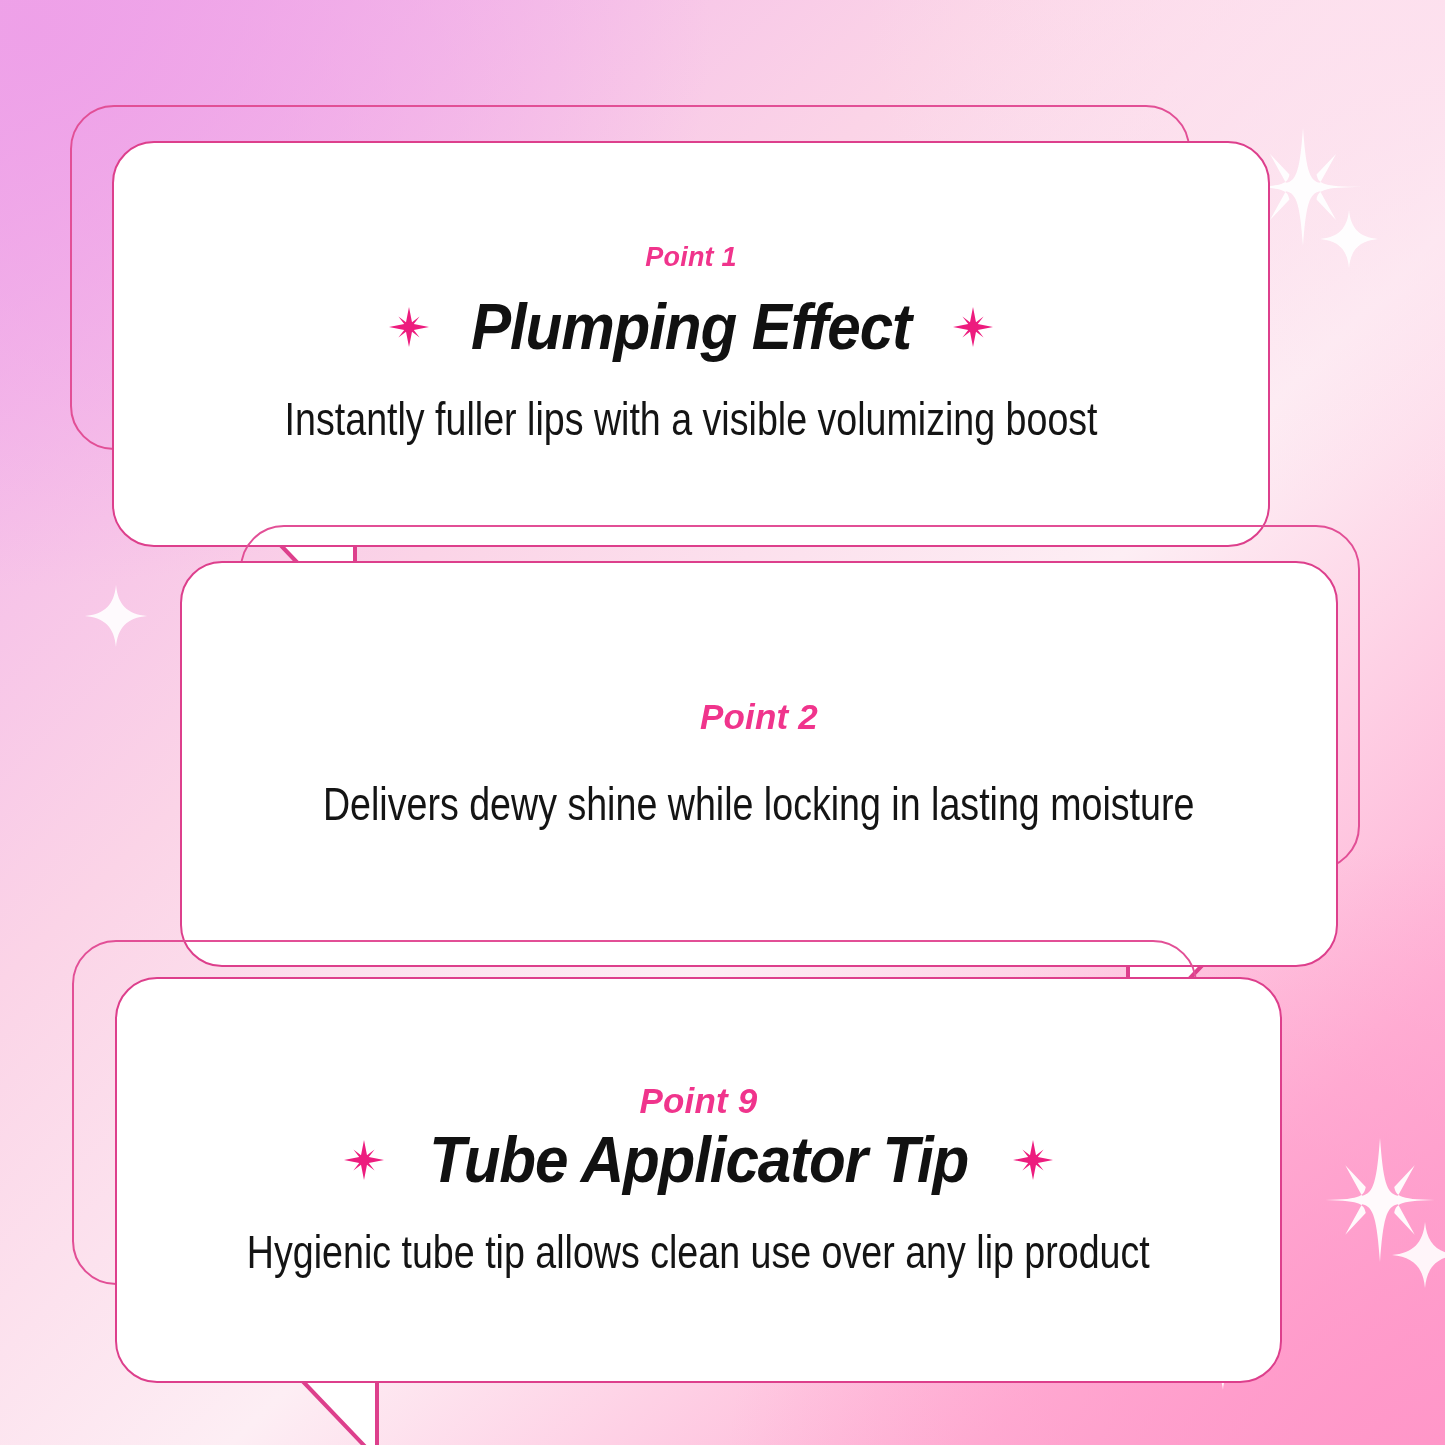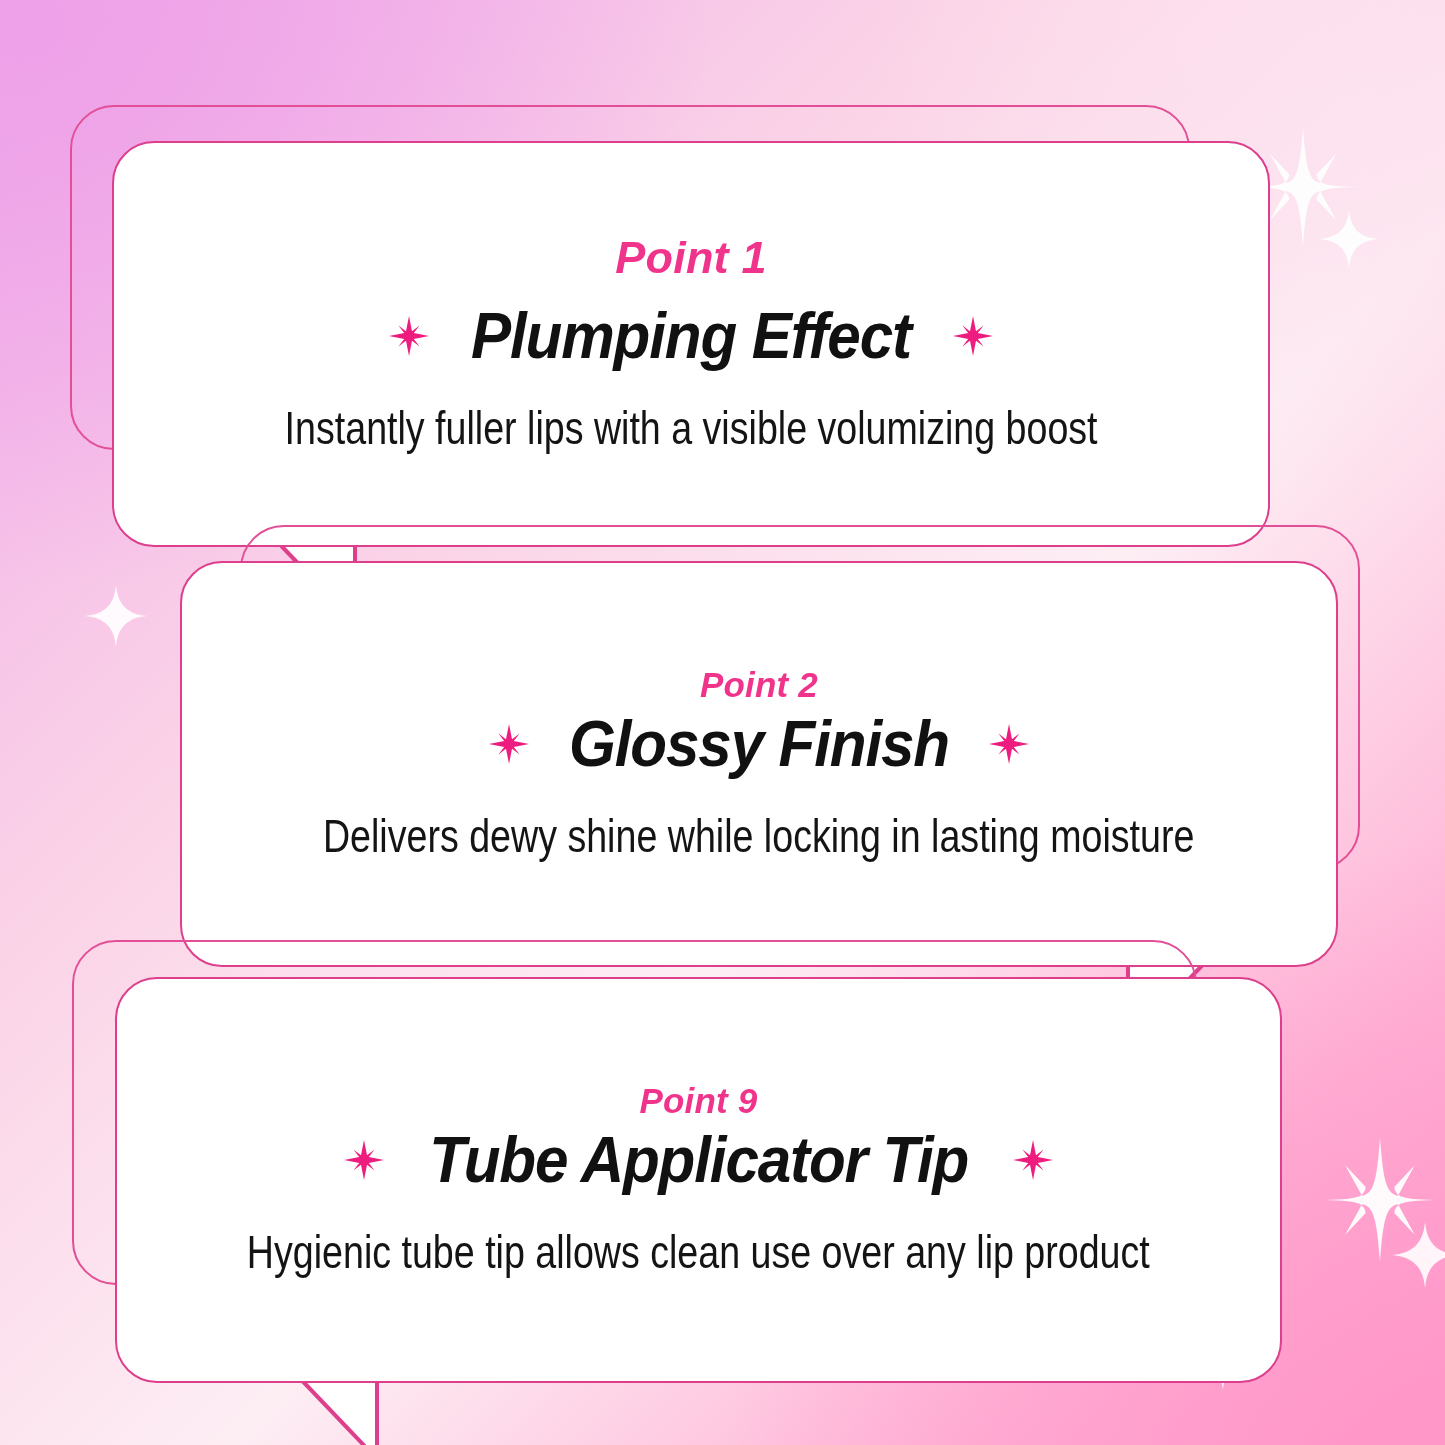--- a/index.html
+++ b/index.html
@@ -92,21 +92,21 @@
     transform: scaleX(0.80);
     transform-origin: center;
     line-height: 1.1;
   }
 
   
   
   #card1 { left: 70px;  top: 105px;  width: 1200px; height: 400px; }
   #card1 .card-back  { left: 0px;   top: 0px;   width: 1120px; height: 345px; }
   #card1 .card-front { left: 42px;  top: 36px;  width: 1158px; height: 406px; }
-  #card1 .point-label  { font-size: 45px; margin-bottom: 24px; }
+  #card1 .point-label  { font-size: 27px; margin-bottom: 24px; }
   #card1 .headline     { font-size: 64px; }
   #card1 .card-body-text { font-size: 47px; margin-top: 34px; }
 
   
   #card2 { left: 180px; top: 525px;  width: 1180px; height: 400px; }
   #card2 .card-back  { left: 60px;  top: 0px;   width: 1120px; height: 345px; }
   #card2 .card-front { left: 0px;   top: 36px;  width: 1158px; height: 406px; }
   #card2 .point-label  { font-size: 35px; margin-bottom: 10px; }
   #card2 .headline     { font-size: 64px; }
   #card2 .card-body-text { font-size: 47px; margin-top: 34px; }
@@ -195,33 +195,20 @@
       <svg class="tail-stroke" width="110" height="96" viewBox="0 0 110 96">
         <path d="M 18 2 L 104 2 L 18 92 Z" fill="#ffffff" stroke="#dd3f8c" stroke-width="4" stroke-linejoin="round"></path>
       </svg>
       <svg class="tail-fill" width="110" height="96" viewBox="0 0 110 96">
         <rect x="16" y="0" width="92" height="6" fill="#ffffff"></rect>
       </svg>
     </div>
 
     <div class="card-front">
       <div class="point-label">Point 2</div>
-      <div class="headline-row">
-        <span class="headline-spark">
-          <svg width="40" height="40" viewBox="0 0 40 40">
-            <path d="M20 0 L23.0 15.2 L30.6 9.4 L24.8 17.0 L40 20 L24.8 23.0 L30.6 30.6 L23.0 24.8 L20 40 L17.0 24.8 L9.4 30.6 L15.2 23.0 L0 20 L15.2 17.0 L9.4 9.4 L17.0 15.2 Z" fill="#ED1C7E"></path>
-          </svg>
-        </span>
-        <span class="headline">Glossy Finish</span>
-        <span class="headline-spark">
-          <svg width="40" height="40" viewBox="0 0 40 40">
-            <path d="M20 0 L23.0 15.2 L30.6 9.4 L24.8 17.0 L40 20 L24.8 23.0 L30.6 30.6 L23.0 24.8 L20 40 L17.0 24.8 L9.4 30.6 L15.2 23.0 L0 20 L15.2 17.0 L9.4 9.4 L17.0 15.2 Z" fill="#ED1C7E"></path>
-          </svg>
-        </span>
-      </div>
       <div class="card-body-text">Delivers dewy shine while locking in lasting moisture</div>
     </div>
   </div>
 
   <div class="card-wrap" id="card3">
     <div class="card-back"></div>
 
     <div class="tail" style="left:213px; top:427px; width:110px; height:96px;">
       <svg class="tail-stroke" width="110" height="96" viewBox="0 0 110 96">
         <path d="M 6 2 L 92 2 L 92 92 Z" fill="#ffffff" stroke="#dd3f8c" stroke-width="4" stroke-linejoin="round"></path>

